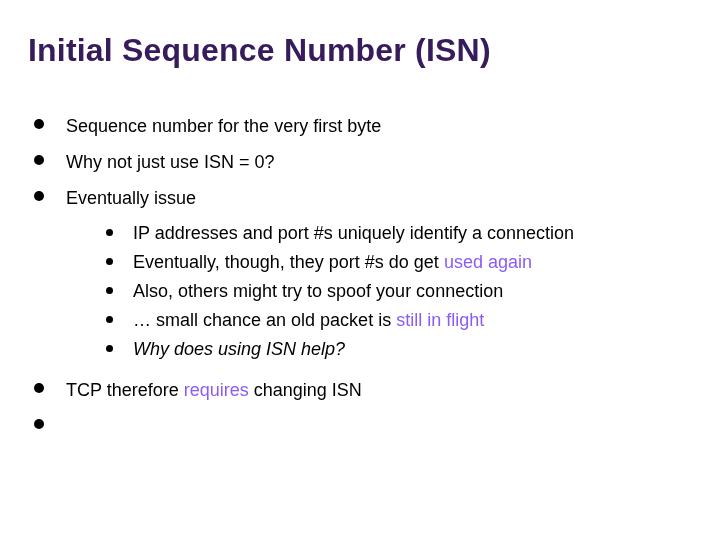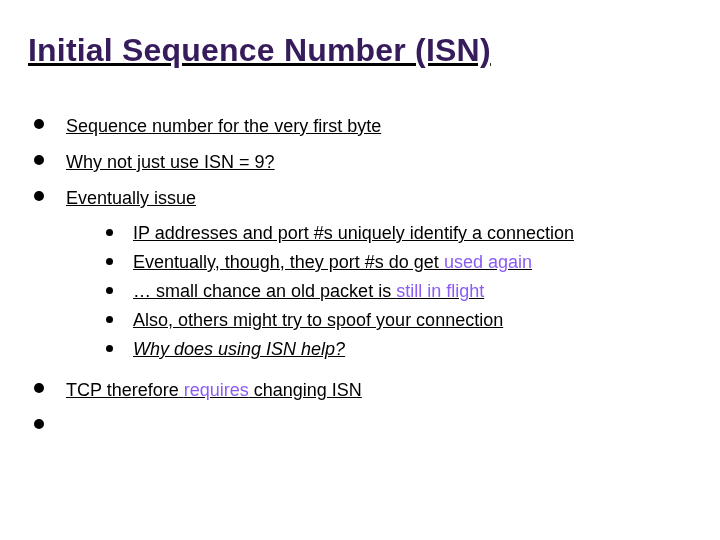--- a/index.html
+++ b/index.html
@@ -9,21 +9,20 @@
     height: 540px;
     background: #ffffff;
     font-family: Arial, Helvetica, sans-serif;
     color: #000000;
   }
   .slide {
     box-sizing: border-box;
     width: 720px;
     height: 540px;
     padding: 32px 28px 20px 28px;
-    text-decoration: underline;
   }
   .title {
     font-size: 32px;
     font-weight: bold;
     color: #361c5b;
     margin: 0 0 42px 0;
     letter-spacing: 0.2px;
   }
   .top-list {
     margin-left: 6px;
@@ -85,21 +84,21 @@
 
   <div class="top-list">
 
     <div class="top-item">
       <span class="top-bullet"></span>
       <span class="top-text">Sequence number for the very first byte</span>
     </div>
 
     <div class="top-item">
       <span class="top-bullet"></span>
-      <span class="top-text">Why not just use ISN = 9?</span>
+      <span class="top-text">Why not just use ISN = 0?</span>
     </div>
 
     <div class="top-item">
       <span class="top-bullet"></span>
       <span class="top-text">Eventually issue</span>
     </div>
 
     <div class="sub-list">
 
       <div class="sub-item">
@@ -107,26 +106,26 @@
         <span class="sub-text">IP addresses and port #s uniquely identify a connection</span>
       </div>
 
       <div class="sub-item">
         <span class="sub-bullet"></span>
         <span class="sub-text"><span>Eventually, though, they port #s do get </span><span class="accent">used again</span></span>
       </div>
 
       <div class="sub-item">
         <span class="sub-bullet"></span>
-        <span class="sub-text"><span>… small chance an old packet is </span><span class="accent">still in flight</span></span>
+        <span class="sub-text">Also, others might try to spoof your connection</span>
       </div>
 
       <div class="sub-item">
         <span class="sub-bullet"></span>
-        <span class="sub-text">Also, others might try to spoof your connection</span>
+        <span class="sub-text"><span>… small chance an old packet is </span><span class="accent">still in flight</span></span>
       </div>
 
       <div class="sub-item">
         <span class="sub-bullet"></span>
         <span class="sub-text italic">Why does using ISN help?</span>
       </div>
 
     </div>
 
     <div class="top-item">

